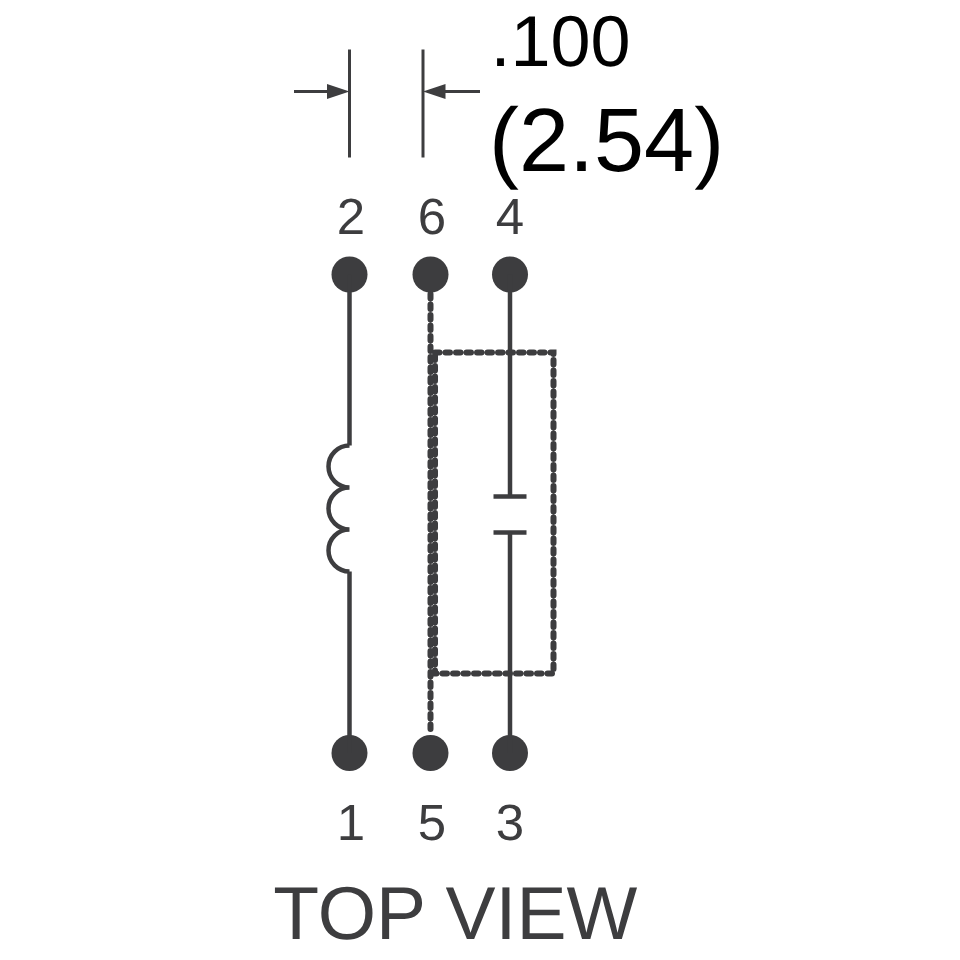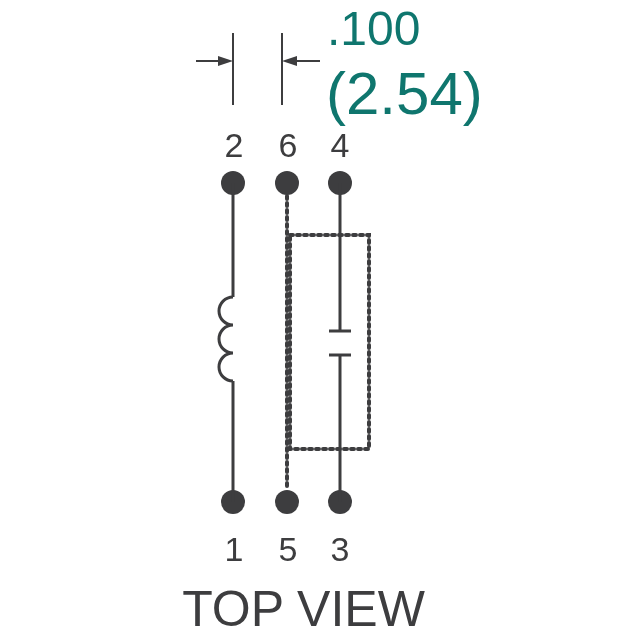--- a/index.html
+++ b/index.html
@@ -1,18 +1,18 @@
 <!DOCTYPE html>
 <html><head>
 <meta charset="utf-8">
 <style>
   html, body { margin: 0; padding: 0; background: #ffffff; }
   body { width: 640px; height: 640px; position: relative; overflow: hidden; font-family: "Liberation Sans", sans-serif; color: #3d3d3f; }
   svg { position: absolute; left: 0; top: 0; }
-  .lbl { position: absolute; font-size: 34px; line-height: 1; color: #0f766e; }
+  .lbl { position: absolute; font-size: 34px; line-height: 1; color: #000000; }
   .pin-lbl { position: absolute; font-size: 34px; line-height: 1; transform: translateX(-50%); color: #3d3d3f; }
   .title { position: absolute; left: 0; width: 607px; text-align: center; top: 584px; font-size: 50px; line-height: 1; color: #3d3d3f; }
 </style>
 </head>
 <body>
 
 <svg width="640" height="640" viewBox="0 0 640 640">
 
   <g stroke="#3d3d3f" stroke-width="2" fill="#3d3d3f">
     <line x1="233" y1="33" x2="233" y2="105"></line>

